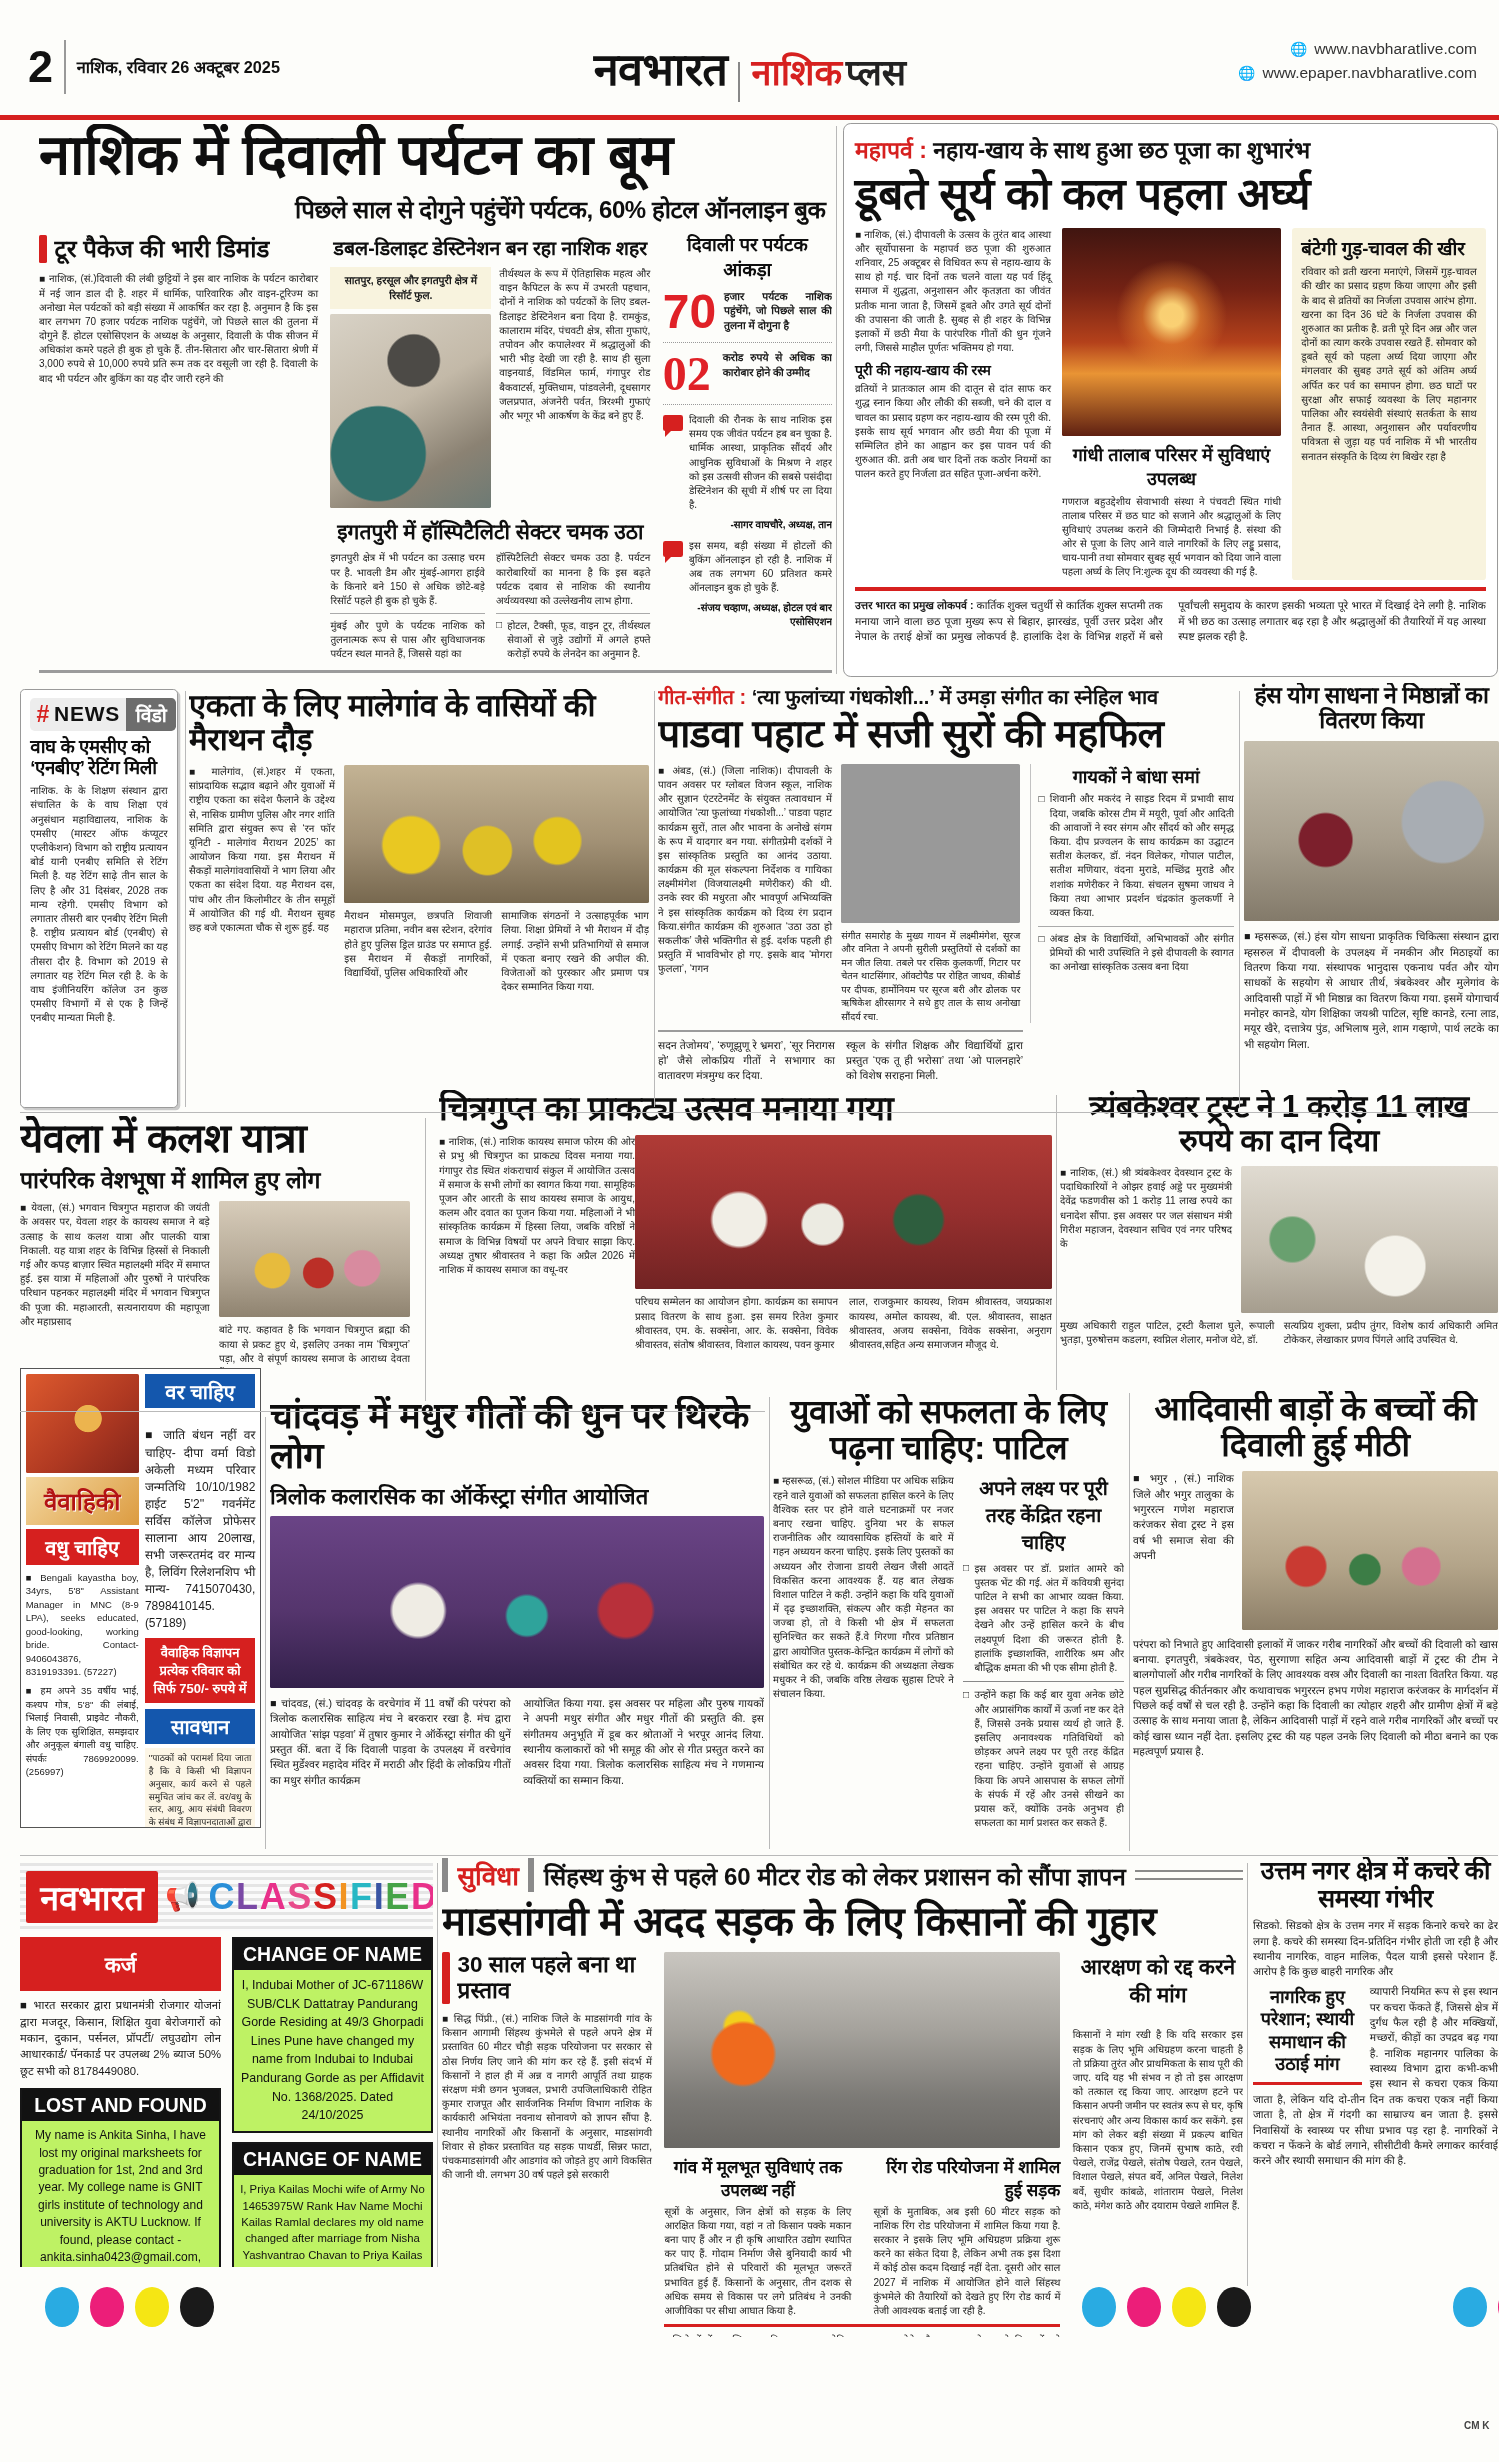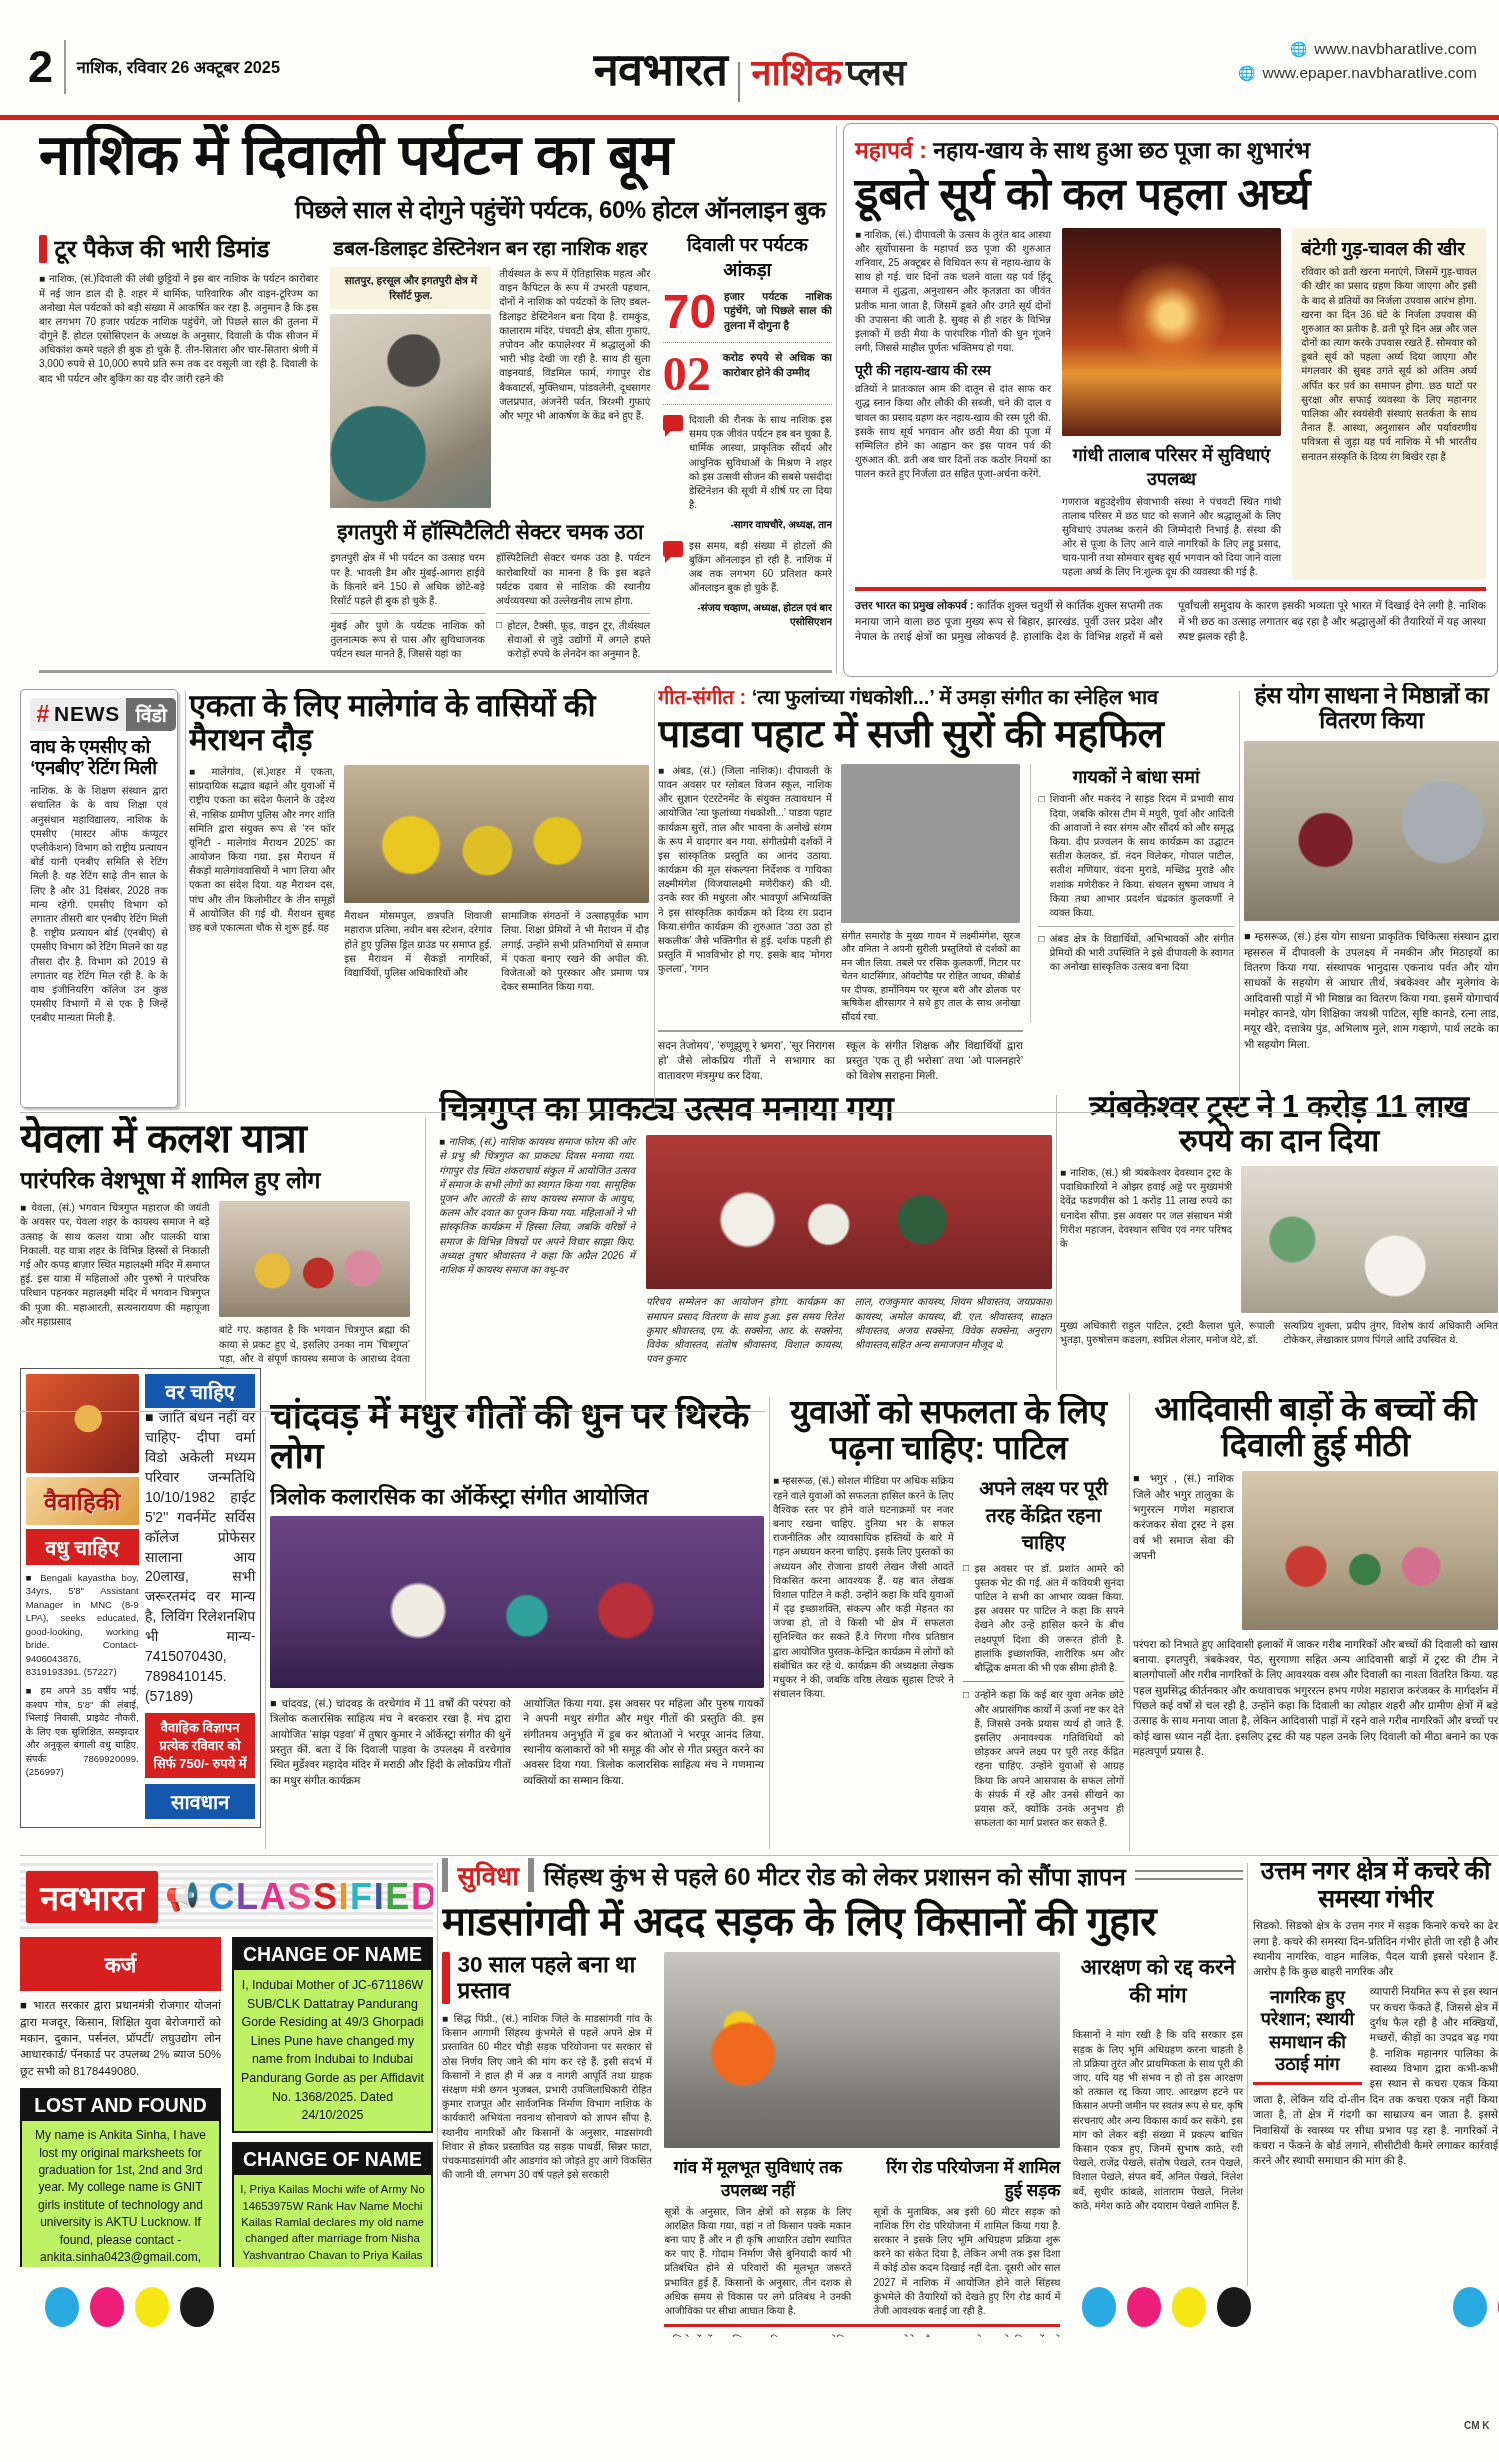--- a/index.html
+++ b/index.html
@@ -305,21 +305,21 @@
       <div class="b" style="flex:1;">■ येवला, (सं.) भगवान चित्रगुप्त महाराज की जयंती के अवसर पर, येवला शहर के कायस्थ समाज ने बड़े उत्साह के साथ कलश यात्रा और पालकी यात्रा निकाली. यह यात्रा शहर के विभिन्न हिस्सों से निकाली गई और कपड़ बाज़ार स्थित महालक्ष्मी मंदिर में समाप्त हुई. इस यात्रा में महिलाओं और पुरुषों ने पारंपरिक परिधान पहनकर महालक्ष्मी मंदिर में भगवान चित्रगुप्त की पूजा की. महाआरती, सत्यनारायण की महापूजा और महाप्रसाद</div>
       <div style="width:191px;flex:0 0 auto;">
         <div class="photo ph-yatra" style="width:191px;height:116px;"></div>
         <div class="b" style="margin-top:6.2px;">बांटे गए. कहावत है कि भगवान चित्रगुप्त ब्रह्मा की काया से प्रकट हुए थे, इसलिए उनका नाम ‘चित्रगुप्त’ पड़ा, और वे संपूर्ण कायस्थ समाज के आराध्य देवता हैं.</div>
       </div>
     </div>
   </div>
 
   <div class="abs" style="left:439px;top:1090px;width:613px;height:320px;overflow:hidden;">
     <div class="hl" style="font-size:34px;white-space:nowrap;">चित्रगुप्त का प्राकट्य उत्सव मनाया गया</div>
-    <div style="display:flex;gap:11px;margin-top:7.8px;font-style:italic;">
+    <div style="display:flex;margin-top:7.8px;">
       <div class="b" style="width:196px;flex:0 0 auto;">■ नाशिक, (सं.) नाशिक कायस्थ समाज फोरम की ओर से प्रभु श्री चित्रगुप्त का प्राकट्य दिवस मनाया गया. गंगापुर रोड स्थित शंकराचार्य संकुल में आयोजित उत्सव में समाज के सभी लोगों का स्वागत किया गया. सामूहिक पूजन और आरती के साथ कायस्थ समाज के आयुध, कलम और दवात का पूजन किया गया. महिलाओं ने भी सांस्कृतिक कार्यक्रम में हिस्सा लिया, जबकि वरिष्ठों ने समाज के विभिन्न विषयों पर अपने विचार साझा किए. अध्यक्ष तुषार श्रीवास्तव ने कहा कि अप्रैल 2026 में नाशिक में कायस्थ समाज का वधू-वर</div>
       <div style="flex:1;">
         <div class="photo ph-chitragupt" style="width:100%;height:154px;"></div>
         <div style="display:flex;gap:11px;margin-top:6.2px;">
           <div class="b" style="flex:1;">परिचय सम्मेलन का आयोजन होगा. कार्यक्रम का समापन प्रसाद वितरण के साथ हुआ. इस समय रितेश कुमार श्रीवास्तव, एम. के. सक्सेना, आर. के. सक्सेना, विवेक श्रीवास्तव, संतोष श्रीवास्तव, विशाल कायस्थ, पवन कुमार</div>
           <div class="b" style="flex:1;">लाल, राजकुमार कायस्थ, शिवम श्रीवास्तव, जयप्रकाश कायस्थ, अमोल कायस्थ, बी. एल. श्रीवास्तव, साक्षत श्रीवास्तव, अजय सक्सेना, विवेक सक्सेना, अनुराग श्रीवास्तव,सहित अन्य समाजजन मौजूद थे.</div>
         </div>
       </div>
     </div>
   </div>
@@ -340,21 +340,21 @@
     <div style="display:flex;gap:6.2px;height:100%;">
       <div style="width:113px;flex:0 0 auto;">
         <div class="photo ph-hands" style="width:100%;height:99px;"></div>
         <div style="background:linear-gradient(135deg,#f3d79f,#dc9b40);color:#b31313;font-weight:900;font-size:24px;text-align:center;padding:7.8px 0;margin-top:3.9px;text-shadow:0.8px 0.8px 0 #fff;">वैवाहिकी</div>
         <div class="redbar" style="font-size:20px;padding:4.7px 0;margin-top:3.9px;">वधु चाहिए</div>
         <div class="b" style="font-size:9.5px;margin-top:5.4px;">■ Bengali kayastha boy, 34yrs, 5'8" Assistant Manager in MNC (8-9 LPA), seeks educated, good-looking, working bride. Contact- 9406043876, 8319193391. (57227)</div>
         <div class="b" style="font-size:9.5px;margin-top:5.4px;">■ हम अपने 35 वर्षीय भाई, कश्यप गोत्र, 5'8" की लंबाई, भिलाई निवासी, प्राइवेट नौकरी, के लिए एक सुशिक्षित, समझदार और अनुकूल बंगाली वधु चाहिए. संपर्कः 7869920099. (256997)</div>
       </div>
       <div style="flex:1;">
         <div class="bluebar" style="font-size:20px;padding:3.9px 0;">वर चाहिए</div>
-        <div class="b" style="font-size:14px;margin-top:0;">■ जाति बंधन नहीं वर चाहिए- दीपा वर्मा विडो अकेली मध्यम परिवार जन्मतिथि 10/10/1982 हाईट 5'2'' गवर्नमेंट सर्विस कॉलेज प्रोफेसर सालाना आय 20लाख, सभी जरूरतमंद वर मान्य है, लिविंग रिलेशनशिप भी मान्य- 7415070430, 7898410145. (57189)</div>
+        <div class="b" style="font-size:12px;margin-top:19px;">■ जाति बंधन नहीं वर चाहिए- दीपा वर्मा विडो अकेली मध्यम परिवार जन्मतिथि 10/10/1982 हाईट 5'2'' गवर्नमेंट सर्विस कॉलेज प्रोफेसर सालाना आय 20लाख, सभी जरूरतमंद वर मान्य है, लिविंग रिलेशनशिप भी मान्य- 7415070430, 7898410145. (57189)</div>
         <div class="redbar" style="padding:5.4px 3.1px;margin-top:6.2px;">
           <div style="font-size:13px;">वैवाहिक विज्ञापन</div>
           <div style="font-size:13px;">प्रत्येक रविवार को</div>
           <div style="font-size:13px;">सिर्फ 750/- रुपये में</div>
         </div>
         <div class="bluebar" style="font-size:20px;padding:3.9px 0;margin-top:6.2px;">सावधान</div>
         <div class="b" style="font-size:9px;margin-top:4.7px;background:#fdf6e6;padding:3.9px;">''पाठकों को परामर्श दिया जाता है कि वे किसी भी विज्ञापन अनुसार, कार्य करने से पहले समुचित जांच कर लें. वर/वधु के स्तर, आयु, आय संबंधी विवरण के संबंध में विज्ञापनदाताओं द्वारा किए गए दावों और वर्णनों के लिए यह समाचारपत्र समर्थक अथवा उतरदायी नहीं है.''</div>
         <div class="b" style="font-size:9px;font-weight:800;color:#7c1616;margin-top:3.9px;background:#fdf6e6;padding:3.9px;">''जीवनसाथी का चयन करते हुए भावी संतान में जन्म संबंधी विकार से बचने के लिए स्वास्थ्य परीक्षण भी किया जा सकता है.''</div>
       </div>
     </div>

